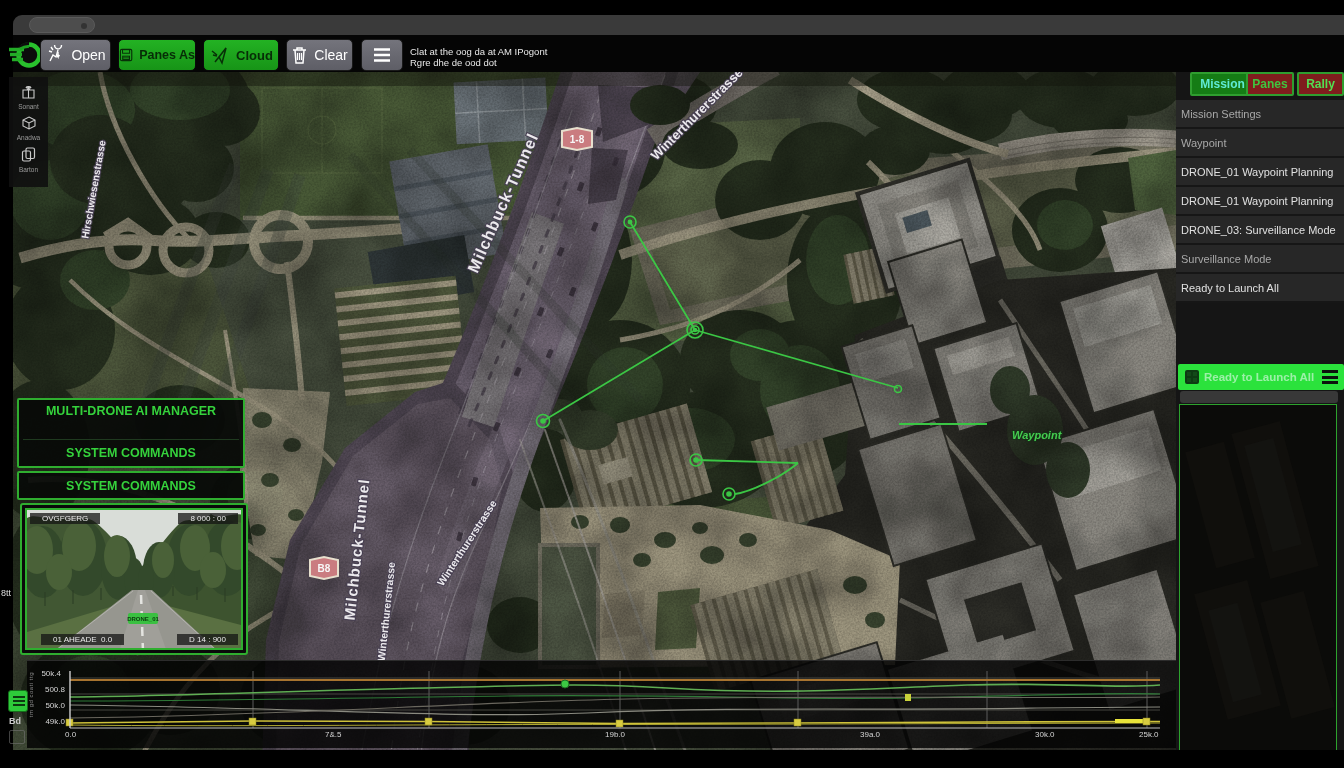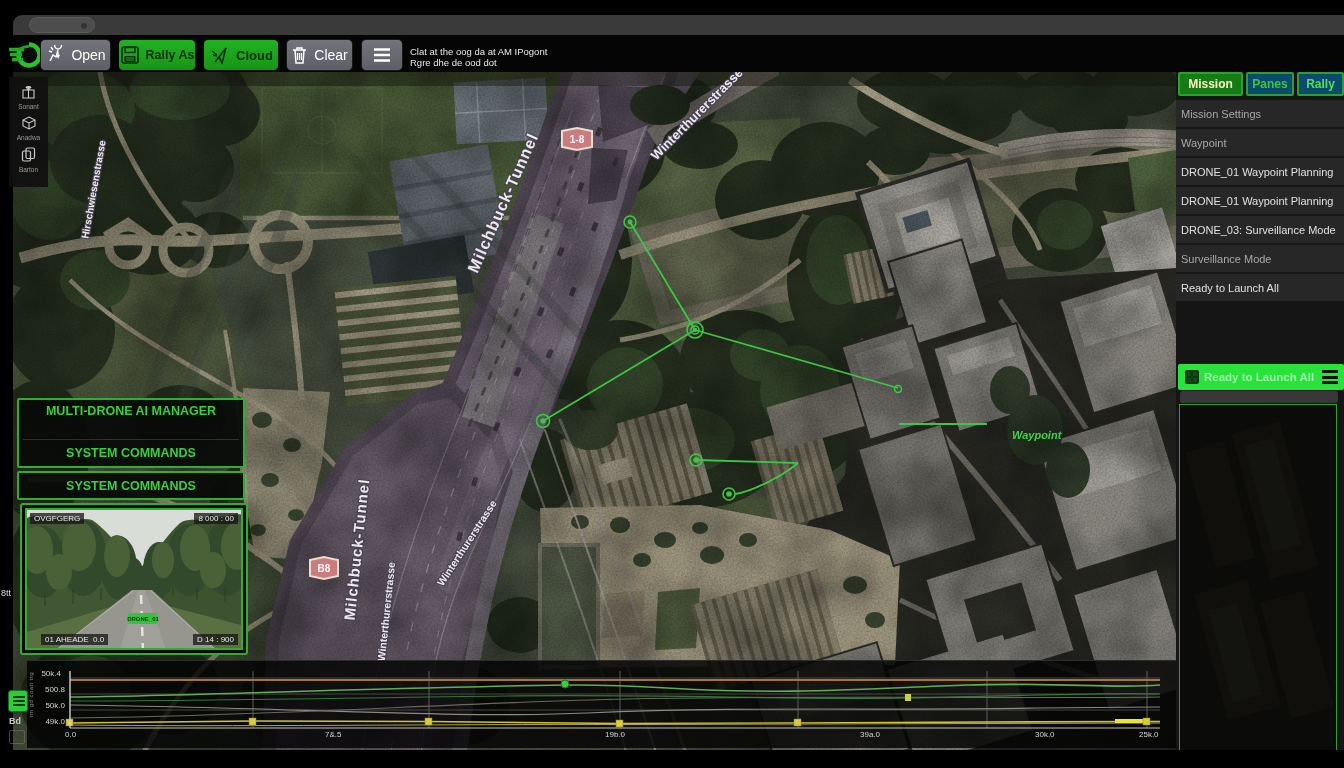--- a/index.html
+++ b/index.html
@@ -43,42 +43,42 @@
   #p1 .t2 { position:absolute; left:0; top:46px; width:100%; text-align:center;
     color:#35d23c; font-weight:bold; font-size:12.5px; }
   #p2 { left:17px; top:471px; width:228px; height:29px; }
   #p2 .t2 { position:absolute; left:0; top:6px; width:100%; text-align:center;
     color:#35d23c; font-weight:bold; font-size:12.5px; }
   #cam { left:20px; top:503px; width:228px; height:152px; border:2px solid #2fae2f;
     border-radius:3px; background:#0a0a0a; }
   #camin { left:3px; top:3px; width:218px; height:142px; border:2px solid #2fae2f;
     overflow:hidden; background:#dfe3df; }
   .badge { position:absolute; background:rgba(20,20,20,0.75); color:#e8e8e8;
-    font-size:8px; padding:1px 4px; }
+    font-size:8px; padding:1px 12px; }
 
   
   #chart { left:27px; top:660px; width:1149px; height:88px; background:rgba(4,4,4,0.84);
     border-top:1px solid #2c2c2c; }
   .ylbl { position:absolute; color:#d5d5d5; font-size:8px; text-align:right; width:34px; }
   .xlbl { position:absolute; color:#d5d5d5; font-size:8px; top:69px; }
   #vtxt { left:28px; top:672px; color:#8a8a8a; font-size:6px; writing-mode:vertical-rl;
     transform:rotate(180deg); letter-spacing:0.5px; }
 
   
   #gbtn { left:8px; top:690px; width:20px; height:22px; background:#2ecb3a;
     border-radius:3px; border:1px solid #15701b; }
   #gbtn .b { position:absolute; left:4px; width:12px; height:2px; background:#0c3a10; }
   #greybtn { left:9px; top:716px; color:#c9c9c9; font-size:9px; font-weight:bold; }
   #ghost { left:9px; top:730px; width:16px; height:14px; border:1px solid #777;
     border-radius:2px; opacity:0.55; }
 
   
   #sidebar { left:1176px; top:72px; width:168px; height:696px; background:#151515; }
   .tabbtn { position:absolute; top:0; height:24px; border:2px solid #2f9e2f;
-    background:#0c4a6e; color:#3fc53f; font-weight:bold; font-size:12px;
+    background:#7f1d1d; color:#3fc53f; font-weight:bold; font-size:12px;
     display:flex; align-items:center; justify-content:center; border-radius:2px; }
   #rows { position:absolute; left:0; top:28px; width:168px; }
   .row { position:relative; width:168px; height:29px; background:#272727;
     border-bottom:2px solid #161616; color:#a8a8a8; font-size:11px;
     display:flex; align-items:center; padding-left:5px; white-space:nowrap; overflow:hidden; }
   .row.w { color:#e0e0e0; }
   #launch { left:1178px; top:364px; width:166px; height:26px; background:#2be23c;
     border-radius:2px; display:flex; align-items:center; color:#9cf0a8;
     font-weight:bold; font-size:11.5px; }
   #launch .grid { width:14px; height:14px; margin:0 5px 0 7px; position:relative;
@@ -541,21 +541,21 @@
       </svg>
     <span>Open</span>
     </div>
   <div class="tbtn green" style="left:118px; width:78px;">
     <svg width="20" height="20" viewBox="0 0 20 20">
         <rect x="2" y="2" width="16" height="16" rx="2" fill="none" stroke="#083008" stroke-width="1.6"></rect>
         <rect x="5" y="2.5" width="10" height="5" fill="none" stroke="#083008" stroke-width="1.4"></rect>
         <rect x="4.5" y="11" width="11" height="6" fill="#083008"></rect>
         <path d="M6 13 h8 M6 15 h8" stroke="#1fa81f" stroke-width="1"></path>
       </svg>
-    <span style="font-weight:bold; font-size:12.5px; white-space:nowrap;">Rally As</span>
+    <span style="font-weight:bold; font-size:12.5px; white-space:nowrap;">Panes As</span>
     </div>
   <div class="tbtn green" style="left:203px; width:76px;">
     <svg width="21" height="21" viewBox="0 0 21 21">
         <path d="M3 6 l5 4 M4 10 l4 1 M6 17 L17 3 L13 18 L10 12 Z M10 12 L17 3" stroke="#083008" stroke-width="1.5" fill="none"></path>
       </svg>
     <span style="font-weight:bold; font-size:13px;">Cloud</span>
     </div>
   <div class="tbtn grey" style="left:286px; width:67px;">
     <svg width="17" height="19" viewBox="0 0 17 19">
         <path d="M2 4 h13 M6 4 v-2 h5 v2 M4 4 l1 13 h7 l1-13" stroke="#fff" stroke-width="1.5" fill="none"></path>
@@ -701,21 +701,21 @@
   <div class="abs" id="gbtn">
       <div class="b" style="top:5px"></div>
       <div class="b" style="top:9px"></div>
       <div class="b" style="top:13px"></div>
     </div>
   <div class="abs" id="greybtn">Bd</div>
   <div class="abs" id="ghost"></div>
   <div class="abs" style="left:1px; top:588px; color:#ddd; font-size:9px;">8tt</div>
 
   <div class="abs" id="sidebar">
-    <div class="tabbtn" style="left:2px; width:65px; background:#157c15; color:#fef9c3;">Mission</div>
+    <div class="tabbtn" style="left:14px; width:65px; background:#157c15; color:#5eead4;">Mission</div>
     <div class="tabbtn" style="left:70px; width:48px;">Panes</div>
     <div class="tabbtn" style="left:121px; width:47px; color:#52e052;">Rally</div>
     <div id="rows">
       <div class="row">Mission Settings</div>
       <div class="row">Waypoint</div>
       <div class="row w">DRONE_01 Waypoint Planning</div>
       <div class="row w">DRONE_01 Waypoint Planning</div>
       <div class="row w">DRONE_03: Surveillance Mode</div>
       <div class="row">Surveillance Mode</div>
       <div class="row w">Ready to Launch All</div>

